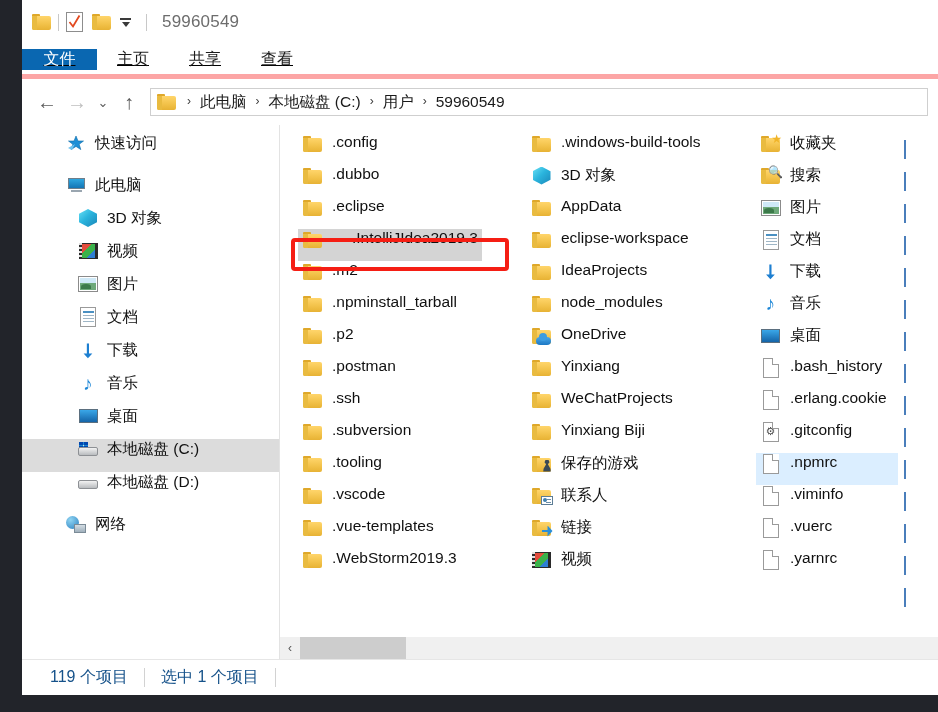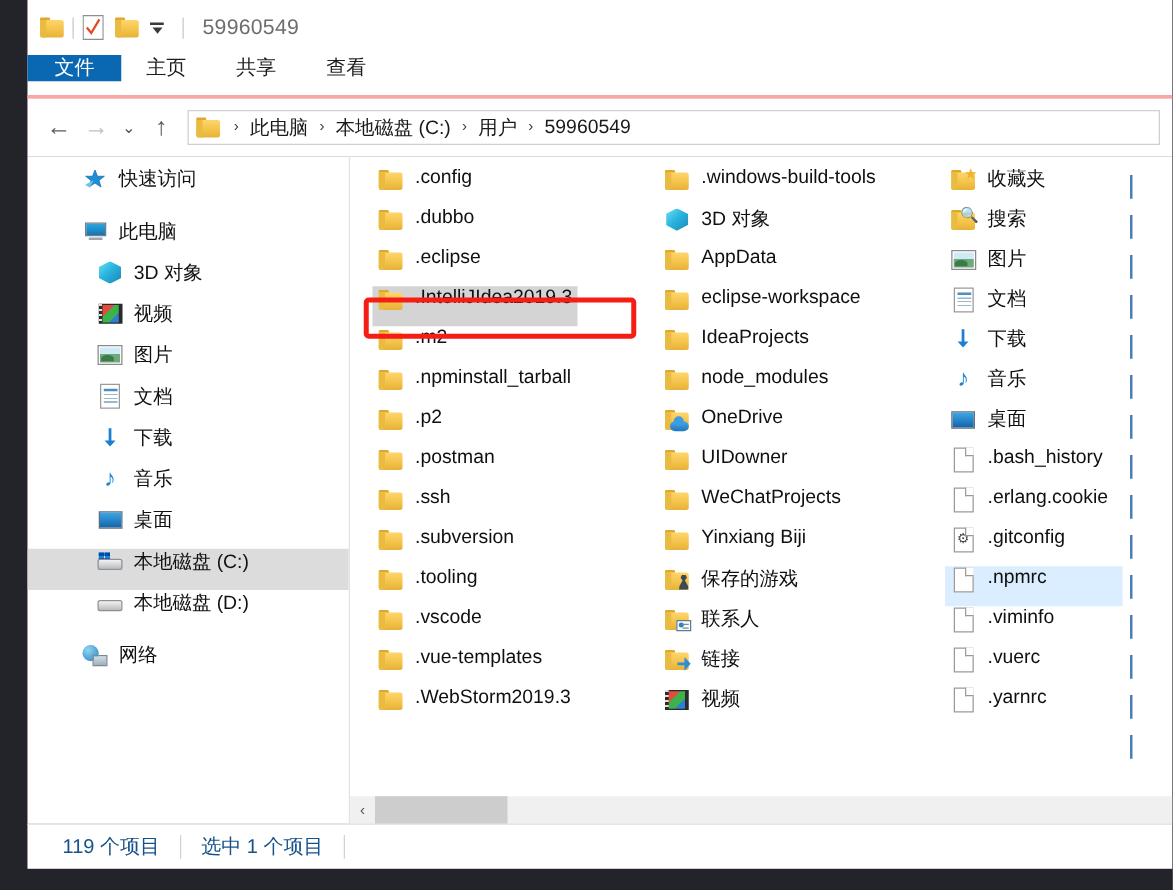--- a/index.html
+++ b/index.html
@@ -64,24 +64,25 @@
     width:0; height:0;
     border-left:4px solid transparent;
     border-right:4px solid transparent;
     border-top:5px solid #3a3a3a;
   }
 
   
   .ribbon {
     height: 35px;
     display: flex;
-    align-items: flex-start;
+    align-items: center;
     flex: 0 0 auto;
-    border-bottom: 3px solid #fca5a5;
+    border-bottom: 5px solid #fca5a5;
     background:#fff;
+    text-decoration:underline;
   }
   .rb-tab {
     display: flex; align-items: center; justify-content: center;
     padding: 0 20px;
     font-size: 16px;
     color: #1c1c1c;
     cursor: default;
   }
   .rb-tab.file {
     background: #0a67b1;
@@ -194,21 +195,21 @@
     align-items: flex-start;
     font-size: 15.5px;
     color: #101010;
     cursor: default;
     white-space: nowrap;
     padding-left: 4px;
     padding-right: 4px;
     width: fit-content;
     max-width: 100%;
   }
-  .fitem.selected { background: #d4d4d4; }
+  .fitem.selected { background: #d4d4d4; gap: 20px; }
   .fitem.hover { background: #dbeeff; }
   .fitem .ico {
     width: 21px; height: 21px;
     margin-right: 9px;
     flex: 0 0 21px;
     display: inline-flex; align-items: center; justify-content: center;
   }
 
   
   .stub {
@@ -785,21 +786,21 @@
                 <span>OneDrive</span>
               </div>
             <div class="fitem">
                 <span class="ico">
                   <span class="folder">
                     <span class="tab"></span>
                     <span class="bd"></span>
                     <span class="lip"></span>
                   </span>
                 </span>
-                <span>UIDowner</span>
+                <span>Yinxiang</span>
               </div>
             <div class="fitem">
                 <span class="ico">
                   <span class="folder">
                     <span class="tab"></span>
                     <span class="bd"></span>
                     <span class="lip"></span>
                   </span>
                 </span>
                 <span>WeChatProjects</span>

